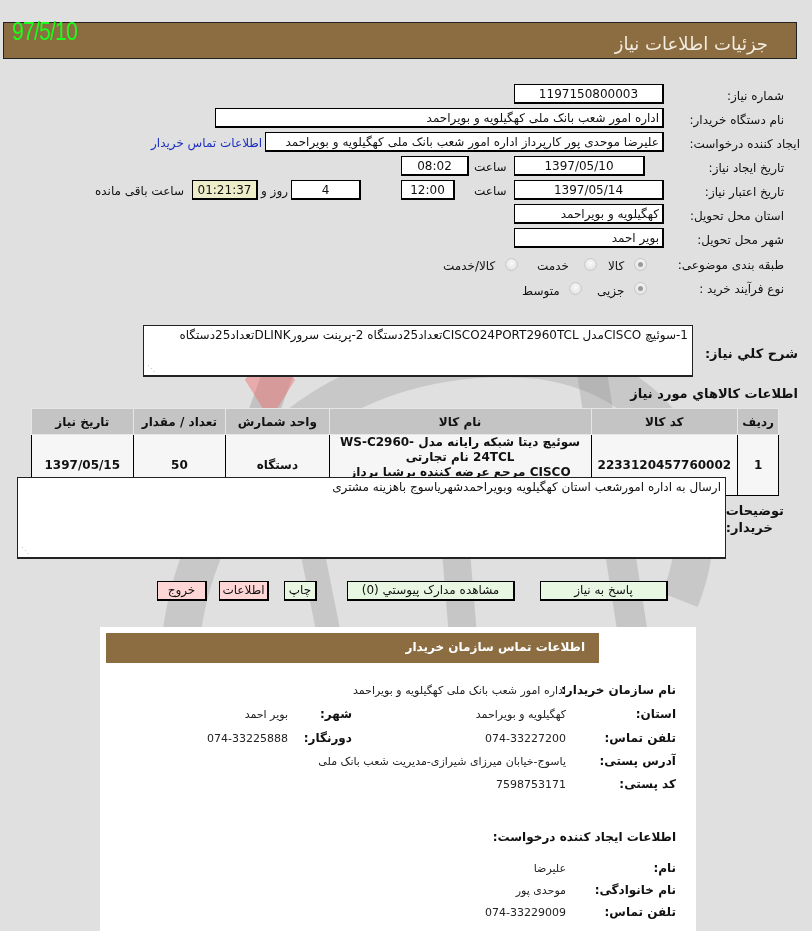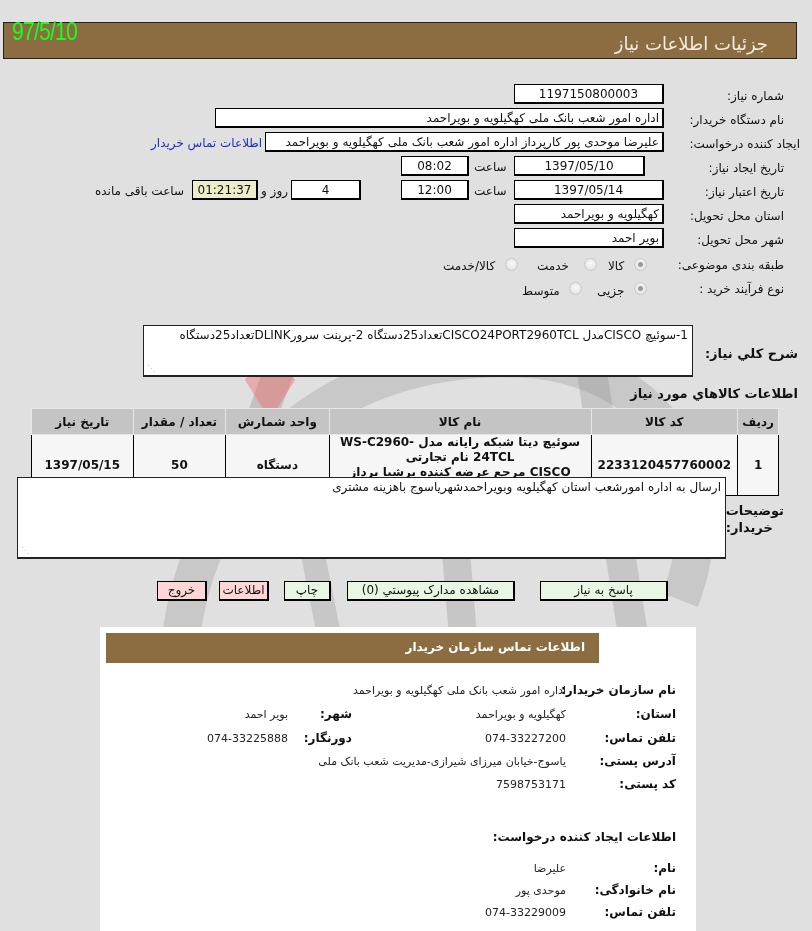--- a/index.html
+++ b/index.html
@@ -110,21 +110,21 @@
 <a class="abs link" style="left:151px;top:136px;">اطلاعات تماس خریدار</a>
 
 <span class="abs lbl" style="right:28px;top:161px;">تاریخ ایجاد نیاز:</span>
 <div class="abs field center" style="left:514px;top:156px;width:131px;">1397/05/10</div>
 <span class="abs lbl" style="left:474px;top:160px;">ساعت</span>
 <div class="abs field center" style="left:401px;top:156px;width:68px;">08:02</div>
 
 <span class="abs lbl" style="right:28px;top:185px;">تاریخ اعتبار نیاز:</span>
 <div class="abs field center" style="left:514px;top:180px;width:150px;">1397/05/14</div>
 <span class="abs lbl" style="left:474px;top:184px;">ساعت</span>
-<div class="abs field center" style="left:401px;top:180px;width:68px;">12:00</div>
+<div class="abs field center" style="left:401px;top:180px;width:54px;">12:00</div>
 <div class="abs field center" style="left:291px;top:180px;width:70px;">4</div>
 <span class="abs lbl" style="left:261px;top:184px;">روز و</span>
 <div class="abs field center yellow" style="left:192px;top:180px;width:66px;">01:21:37</div>
 <span class="abs lbl" style="left:95px;top:184px;">ساعت باقی مانده</span>
 
 <span class="abs lbl" style="right:28px;top:209px;">استان محل تحویل:</span>
 <div class="abs field" style="left:514px;top:204px;width:150px;">کهگیلویه و بویراحمد</div>
 
 <span class="abs lbl" style="right:28px;top:233px;">شهر محل تحویل:</span>
 <div class="abs field" style="left:514px;top:228px;width:150px;">بویر احمد</div>
@@ -180,21 +180,21 @@
   <div>توضیحات</div>
   <div>خریدار:</div>
 </div>
 <div class="abs textarea" style="left:17px;top:477px;width:709px;height:82px;">
   <span>ارسال به اداره امورشعب استان کهگیلویه وبویراحمدشهریاسوج باهزینه مشتری</span>
   <span class="abs grip">⋰</span>
 </div>
 
 <div class="abs btn green" style="left:540px;top:581px;width:128px;">پاسخ به نیاز</div>
 <div class="abs btn green" style="left:347px;top:581px;width:168px;">مشاهده مدارک پیوستي (0)</div>
-<div class="abs btn green" style="left:284px;top:581px;width:47px;">چاپ</div>
+<div class="abs btn green" style="left:284px;top:581px;width:33px;">چاپ</div>
 <div class="abs btn pink" style="left:219px;top:581px;width:50px;">اطلاعات</div>
 <div class="abs btn pink" style="left:157px;top:581px;width:50px;">خروج</div>
 
 <div class="abs panel">
   <div class="abs panel-head">
     <span class="abs panel-title">اطلاعات تماس سازمان خریدار</span>
   </div>
 
   <span class="abs plbl" style="right:20px;top:56px;">نام سازمان خریدار:</span>
   <span class="abs pval" style="right:130px;top:57px;">اداره امور شعب بانک ملی کهگیلویه و بویراحمد</span>

